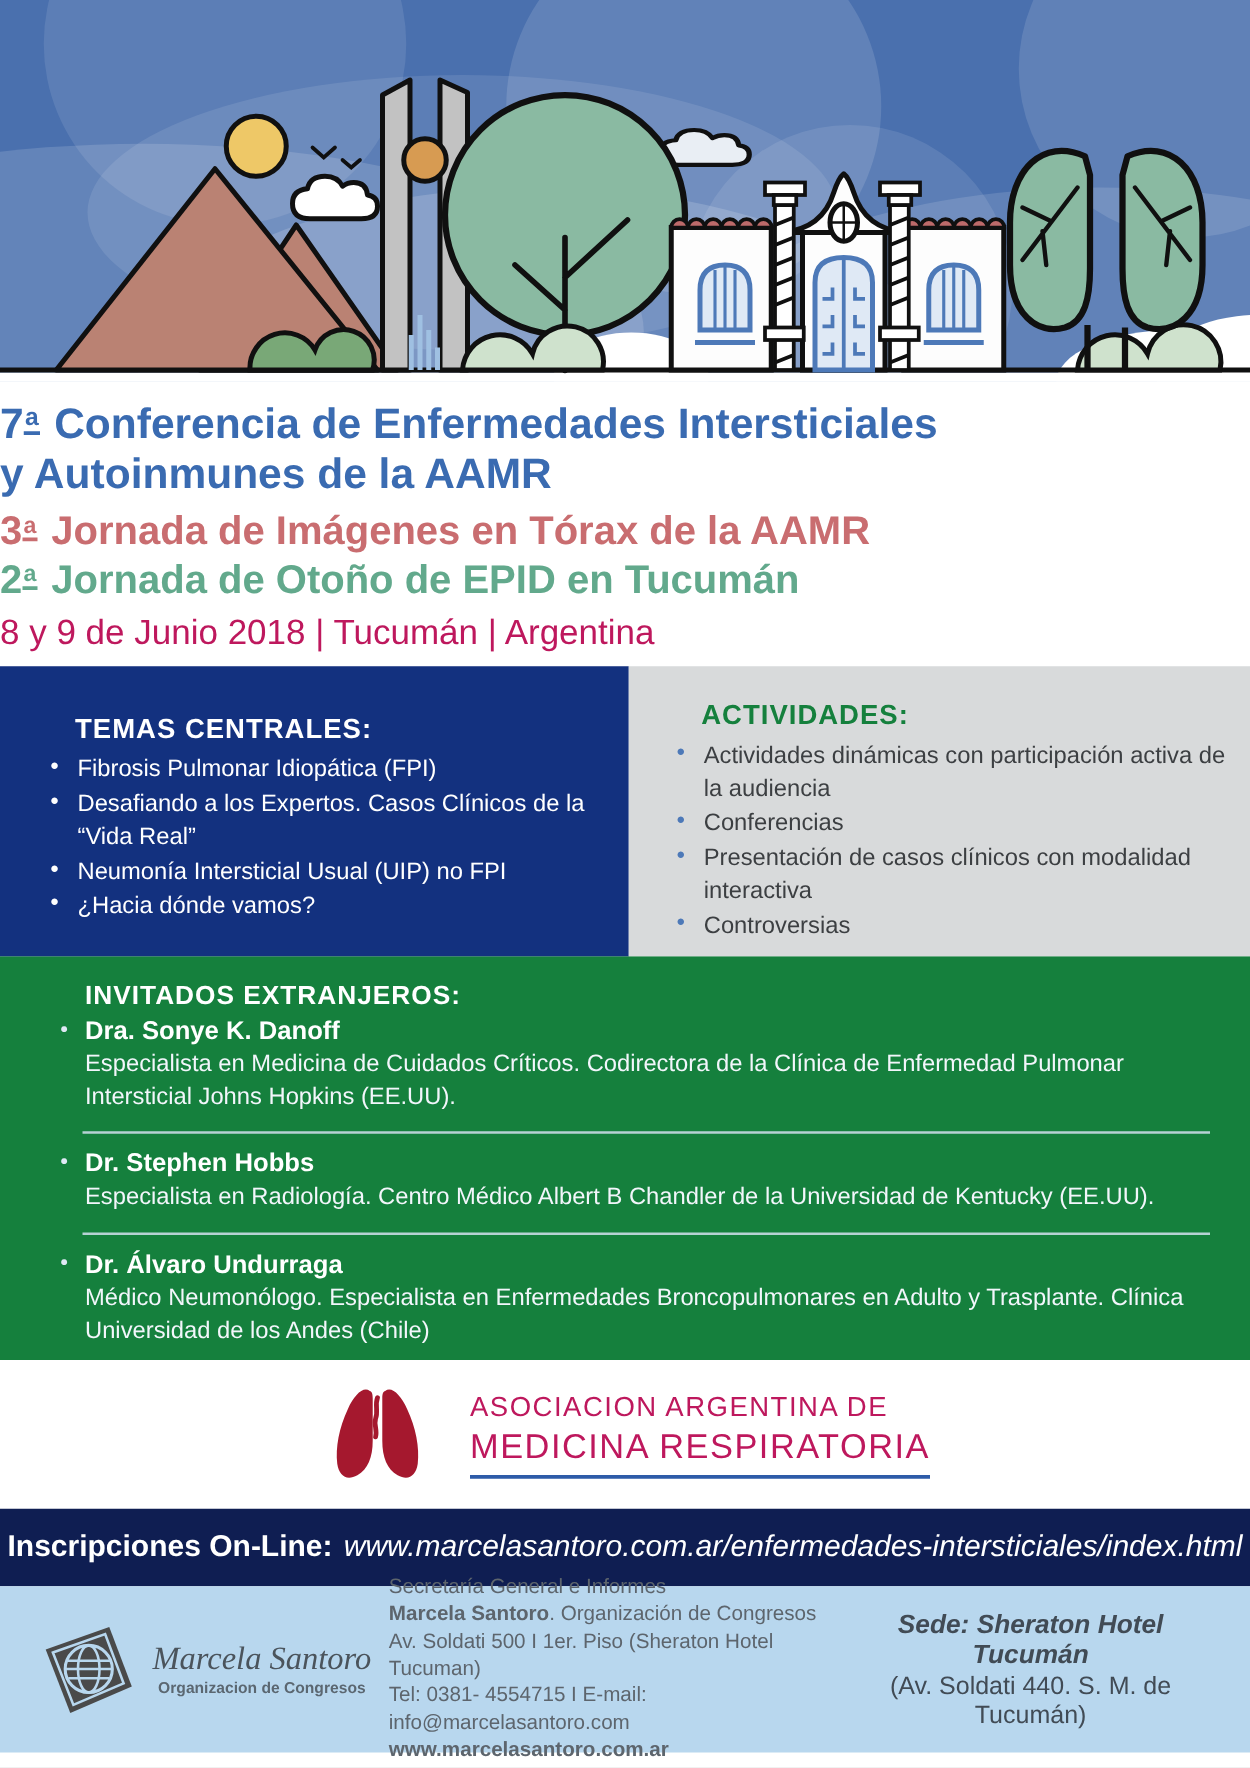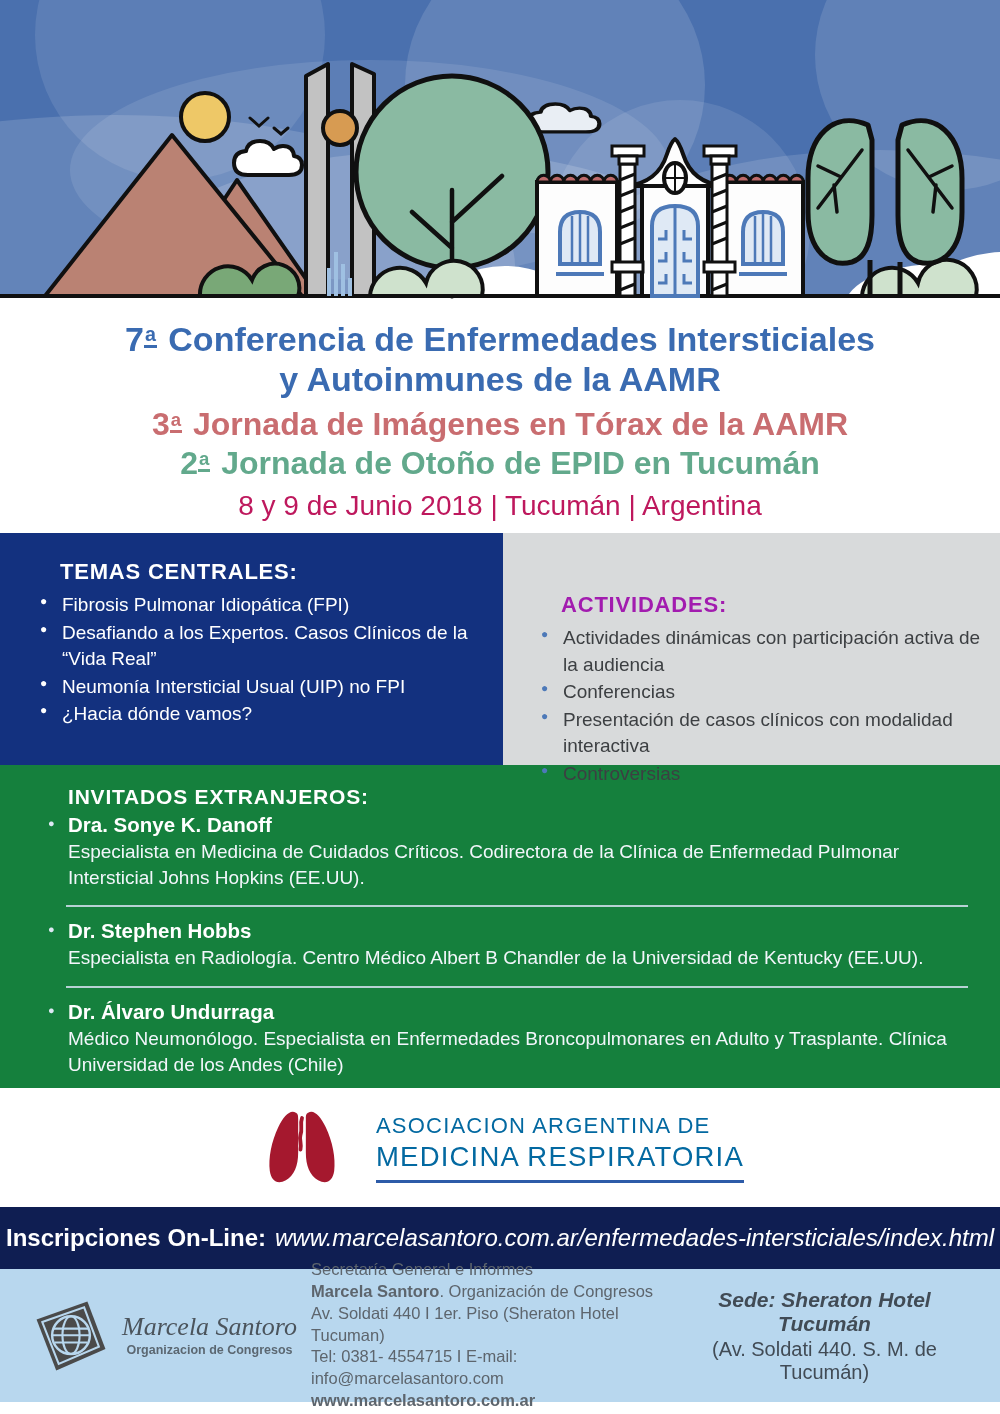--- a/index.html
+++ b/index.html
@@ -3,51 +3,51 @@
 <meta charset="utf-8">
 <style>
   html,body{margin:0;padding:0;background:#e8e8e8;}
   .poster{
     position:relative;width:1000px;height:1414px;margin:0 auto;background:#ffffff;
     font-family:"Liberation Sans","DejaVu Sans",sans-serif;overflow:hidden;
   }
   
   .illustration{height:305px;width:1000px;display:block;}
   
-  .titles{height:228px;text-align:center;padding-top:14px;box-sizing:border-box;background:#fff;}
+  .titles{height:228px;padding-top:14px;box-sizing:border-box;background:#fff;}
   .title-main{color:#3a6bb1;font-size:34px;font-weight:700;line-height:1.18;margin:0;}
   .title-sub1{color:#c96d70;font-size:32px;font-weight:700;line-height:1.16;margin:7px 0 0 0;}
   .title-sub2{color:#62a98c;font-size:32px;font-weight:700;line-height:1.16;margin:2px 0 0 0;}
   .title-date{color:#be185d;font-size:28px;font-weight:400;margin:8px 0 0 0;}
   .ord{display:inline-block;font-size:0.58em;vertical-align:0.5em;line-height:1;
        border-bottom:3px solid currentColor;padding:0 1px 0px 1px;margin-right:2px;}
   
   .columns{display:flex;height:232px;}
-  .panel-temas{width:503px;background:#13317f;color:#ffffff;box-sizing:border-box;padding:26px 18px 0 36px;}
+  .panel-temas{width:503px;background:#13317f;color:#ffffff;box-sizing:border-box;padding:37px 18px 0 36px;}
   .panel-activ{width:497px;background:#d8dadb;box-sizing:border-box;padding:26px 14px 0 34px;}
   .panel-h{font-size:22px;font-weight:700;letter-spacing:0.8px;margin:0 0 7px 24px;}
   .panel-temas .panel-h{color:#ffffff;}
-  .panel-activ .panel-h{color:#a21caf;margin-top:33px;}
+  .panel-activ .panel-h{color:#15803d;}
   ul.blist{list-style:none;margin:2px;padding:0;font-size:19px;line-height:1.4;}
   ul.blist li{position:relative;padding-left:24px;margin-bottom:1px;}
   ul.blist li::before{content:"●";position:absolute;left:2px;top:1px;font-size:12px;}
   .panel-temas ul.blist li::before{color:#ffffff;}
   .panel-activ ul.blist{color:#3c3f42;}
   .panel-activ ul.blist li::before{color:#4d79b8;}
   
   .invitados{height:323px;background:#15803d;color:#ffffff;box-sizing:border-box;padding:20px 32px 0 52px;}
   .invitados-h{font-size:21px;font-weight:700;letter-spacing:0.8px;margin:0 0 4px 16px;color:#ffffff;}
   .guest-name{position:relative;font-size:20.5px;font-weight:700;padding-left:16px;margin:0;}
   .guest-name::before{content:"●";position:absolute;left:-4px;top:4px;font-size:11px;color:#dfe9f5;}
   .guest-desc{font-size:19px;line-height:1.38;margin:2px 0 0 16px;color:#f2f6fb;}
   .guest-sep{border:none;border-top:2px solid #d4e0ef;margin:14px 0 12px 14px;opacity:.85;}
   
   .logo-band{height:119px;background:#ffffff;display:flex;align-items:center;justify-content:center;}
   .aamr-lungs{width:92px;height:88px;margin-right:16px;flex:0 0 auto;}
-  .aamr-text{color:#0369a1;margin-left:12px;}
+  .aamr-text{color:#be185d;margin-left:12px;}
   .aamr-line1{font-size:22px;letter-spacing:1.2px;line-height:1.25;}
   .aamr-line2{font-size:27.5px;letter-spacing:1.2px;line-height:1.2;}
   .aamr-underline{height:3px;background:#2d5ba8;margin-top:7px;}
   
   .inscription{height:62px;background:#0f1e52;color:#ffffff;display:flex;align-items:center;justify-content:center;font-size:24px;}
   .inscription .lbl{font-weight:700;margin-right:9px;}
   .inscription .url{font-style:italic;}
   
   .footer{height:133px;background:#b8d7ee;display:flex;align-items:center;box-sizing:border-box;padding:0 24px 0 30px;}
   .ms-logo{display:flex;align-items:center;flex:0 0 auto;}
@@ -270,21 +270,21 @@
         <path d="M29,41 H71 M27,49 H73 M30,58 H70" fill="none" stroke="#b8d7ee" stroke-width="2.5"></path>
       </svg>
       <div class="ms-logo-text">
         <div class="ms-name">Marcela Santoro</div>
         <div class="ms-tag">Organizacion de Congresos</div>
       </div>
     </div>
     <div class="contact">
       <div>Secretaría General e Informes</div>
       <div><span class="b">Marcela Santoro</span><span>. Organización de Congresos</span></div>
-      <div>Av. Soldati 440 I 1er. Piso (Sheraton Hotel Tucuman)</div>
+      <div>Av. Soldati 500 I 1er. Piso (Sheraton Hotel Tucuman)</div>
       <div>Tel: 0381- 4554715 I E-mail: info@marcelasantoro.com</div>
       <div class="b">www.marcelasantoro.com.ar</div>
     </div>
     <div class="venue">
       <div class="venue-line1">Sede: Sheraton Hotel Tucumán</div>
       <div class="venue-line2">(Av. Soldati 440. S. M. de Tucumán)</div>
     </div>
   </footer>
 
 </div>

